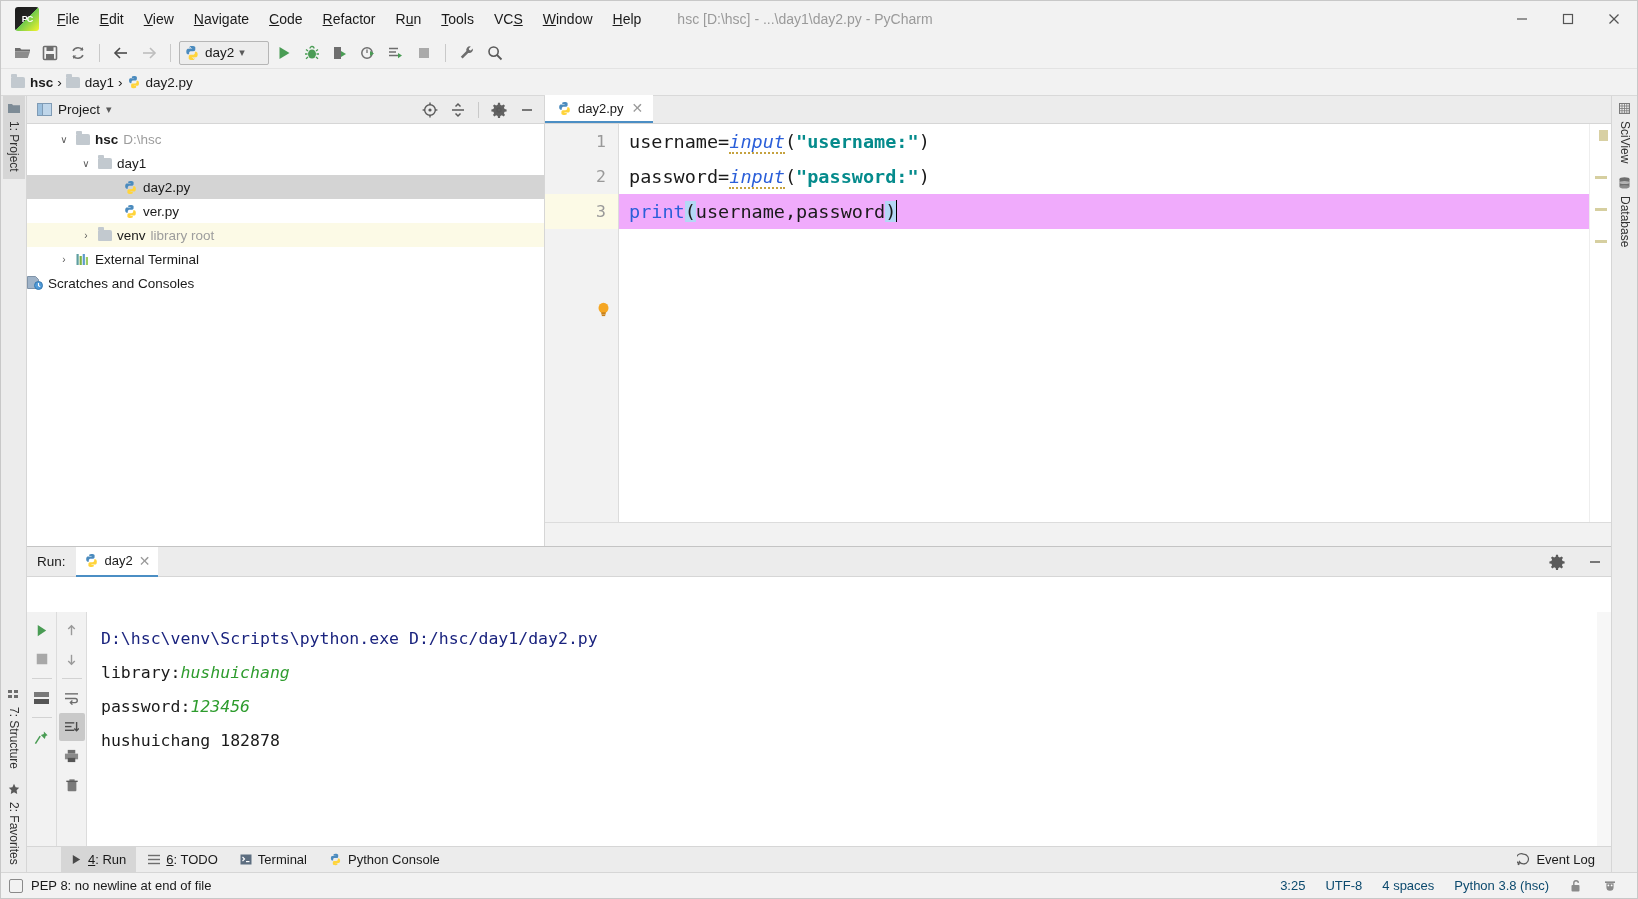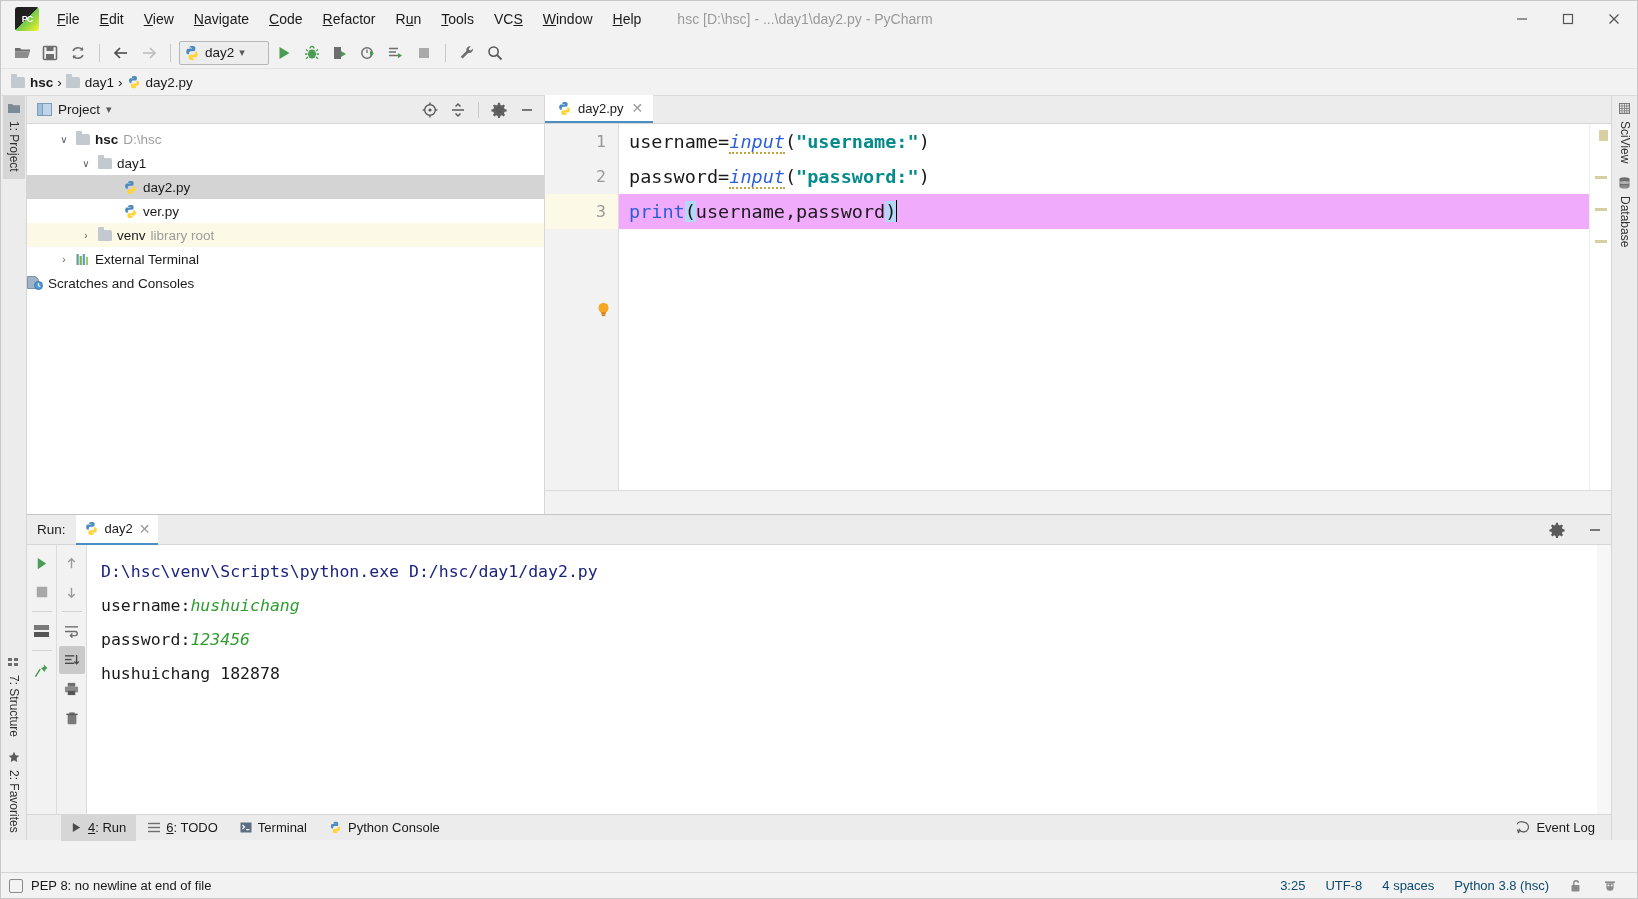--- a/index.html
+++ b/index.html
@@ -137,21 +137,21 @@
   .run-head { height: 30px; flex:0 0 30px; background: #ececec; display: flex;
               align-items: center; padding-left: 10px; gap: 10px;
               border-bottom: 1px solid #d6d6d6; }
   .run-head .rl { font-size: 13.5px; }
   .rtab { display:flex; align-items:center; gap:6px; height:30px; padding:0 8px;
           background:#fff; border-bottom:2px solid #4b8ec4; font-size:13px; }
   .rtab .x { color:#9a9a9a; font-size:14px; }
   .run-head .grow { flex: 1; }
   .rh-ic { width:24px;height:22px;display:flex;align-items:center;justify-content:center;
            color:#5a5a5a; margin-right:4px; }
-  .run-body { flex: 1; display: flex; min-height: 0; }
+  .run-body { flex: 1; display: flex; min-height: 0; margin-top: 35px; }
   .run-tools { width: 60px; flex:0 0 60px; display:flex; background:#f2f2f2;
                border-right:1px solid #dcdcdc; }
   .rt-col { width:30px; display:flex; flex-direction:column; align-items:center;
             padding-top:4px; gap:1px; }
   .rt-col + .rt-col { border-left:1px solid #dcdcdc; }
   .rt { width:26px;height:28px;display:flex;align-items:center;justify-content:center;
         border-radius:2px; }
   .rt.on { background: #c9c9c9; }
   .rt-sep { width:20px;height:1px;background:#d2d2d2;margin:4px 0; }
   .console { flex: 1; padding: 10px 0 0 14px; overflow: hidden;
@@ -170,21 +170,21 @@
             font-size: 13px; gap: 2px; }
   .bt { display: flex; align-items: center; gap: 6px; padding: 3px 10px; height:26px; }
   .bt.active { background: #d6d6d6; }
   .bt u { text-decoration: underline; }
   .botbar .grow { flex:1; }
   .evlog { display:flex;align-items:center;gap:6px;padding-right:16px; }
 
   
   .statusbar { height: 26px; flex: 0 0 26px; display: flex; align-items: center;
                background: #f2f2f2; border-top: 1px solid #d6d6d6;
-               padding: 0 10px 0 8px; font-size: 13px; gap: 0; margin-top: 32px; }
+               padding: 0 10px 0 8px; font-size: 13px; gap: 0; }
   .statusbar .grow { flex: 1; }
   .sb-it { padding: 0 10px; color: #0c4a6e; }
   .sb-msg { padding-left: 8px; }
   .doc-ic { width: 14px; height: 14px; border: 1.5px solid #8a8a8a; border-radius: 2px;
             display:inline-block; }
 </style>
 </head>
 <body>
 
 <div class="app">
@@ -636,21 +636,21 @@
                     <rect x="3" y="4" width="10" height="11" rx="1" fill="#7a7a7a"></rect>
                     <rect x="5" y="1.5" width="6" height="2" fill="#7a7a7a"></rect>
                     <rect x="1.5" y="3" width="13" height="1.6" fill="#5a5a5a"></rect>
                   </svg>
               </div>
             </div>
           </div>
 
           <div class="console">
             <div class="cl"><span class="c-cmd">D:\hsc\venv\Scripts\python.exe D:/hsc/day1/day2.py</span></div>
-            <div class="cl"><span class="c-sys">username:</span><span class="c-in">hushuichang</span></div>
+            <div class="cl"><span class="c-sys">library:</span><span class="c-in">hushuichang</span></div>
             <div class="cl"><span class="c-sys">password:</span><span class="c-in">123456</span></div>
             <div class="cl"><span class="c-out">hushuichang 182878</span></div>
             <div class="cl"><span></span></div>
           </div>
 
           <div class="run-scroll"></div>
         </div>
       </div>
 
       <div class="botbar">

